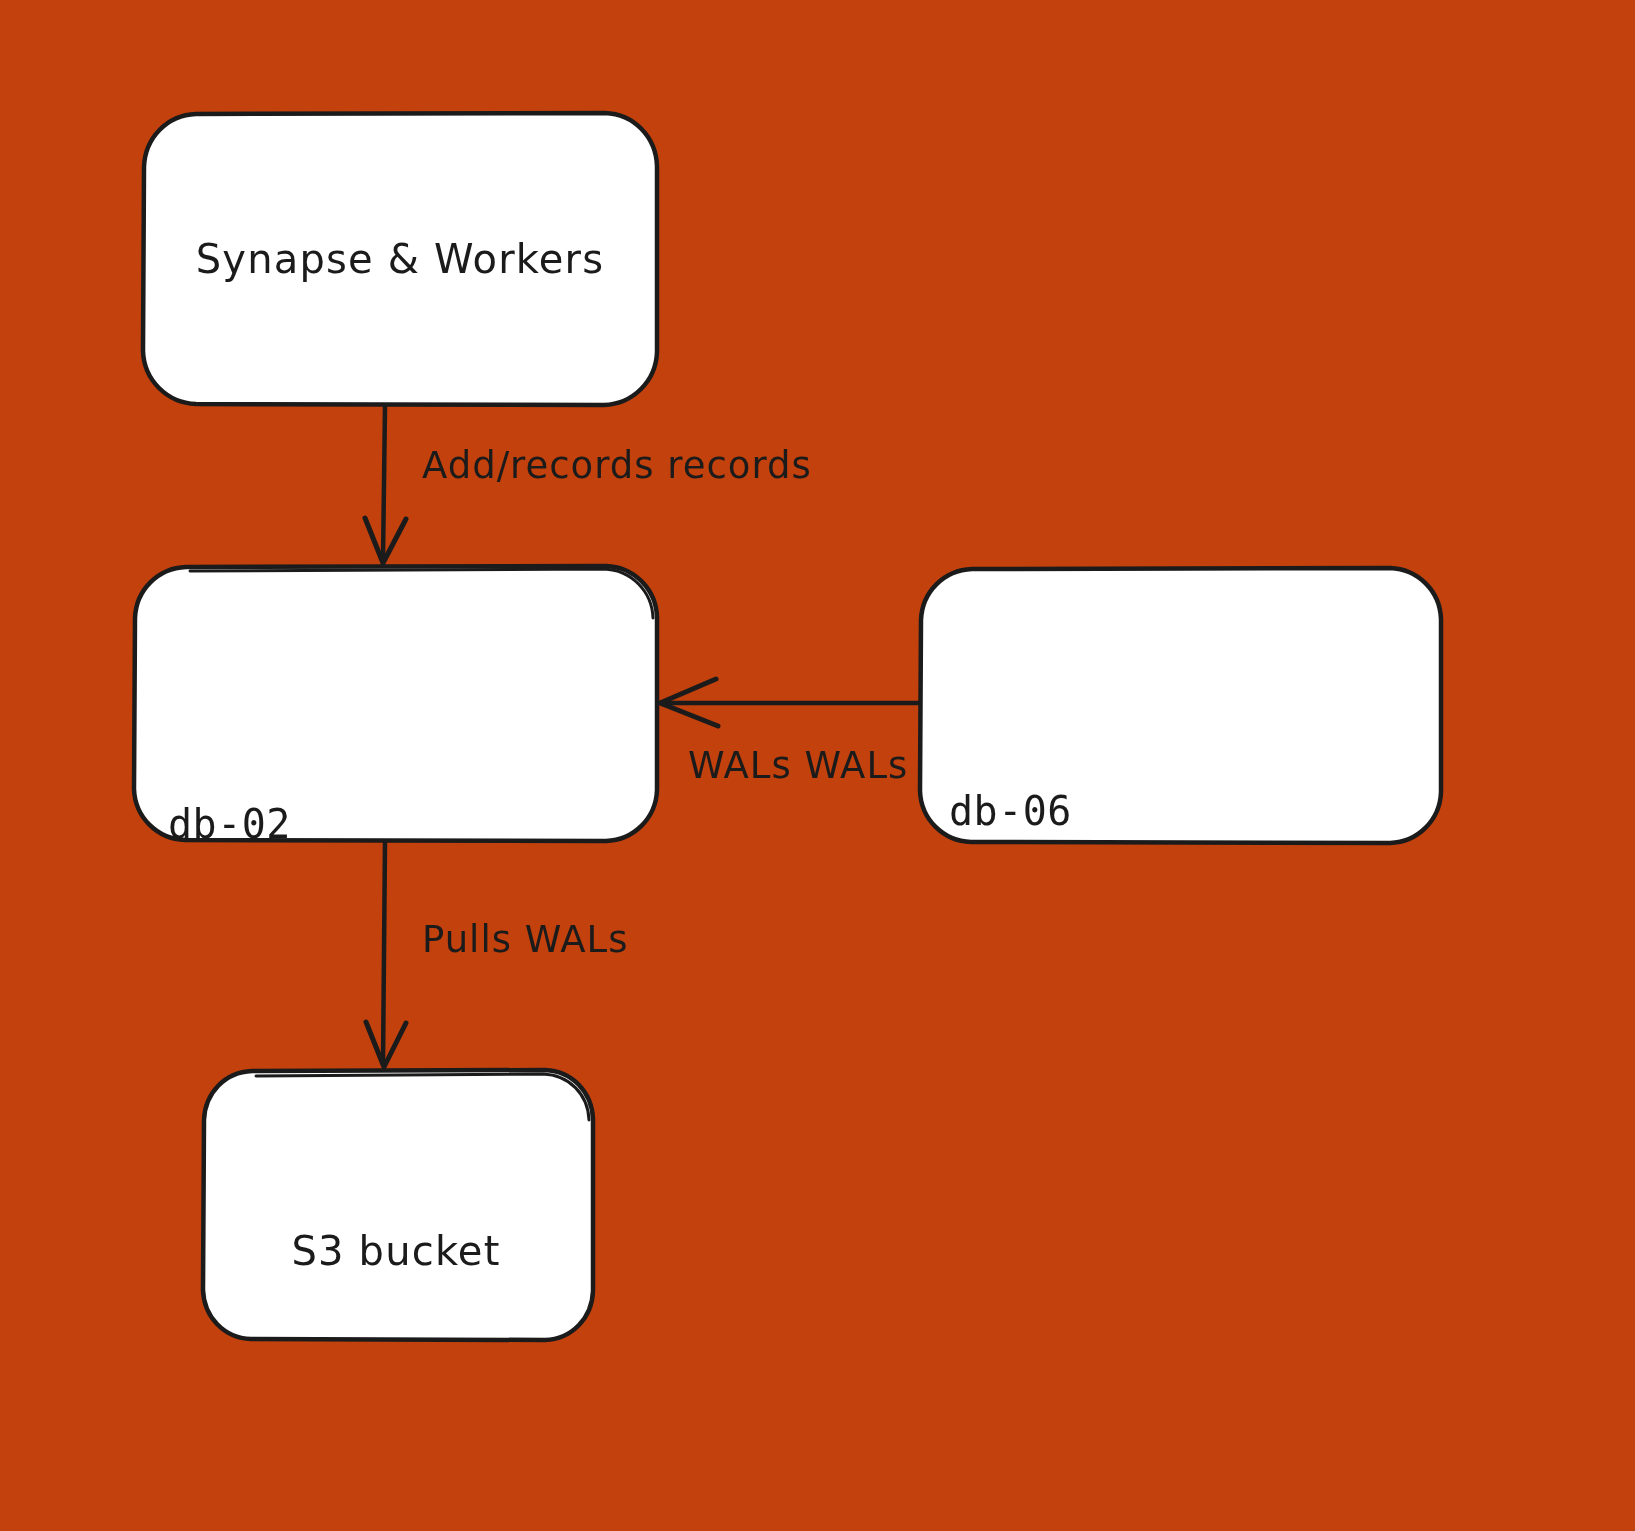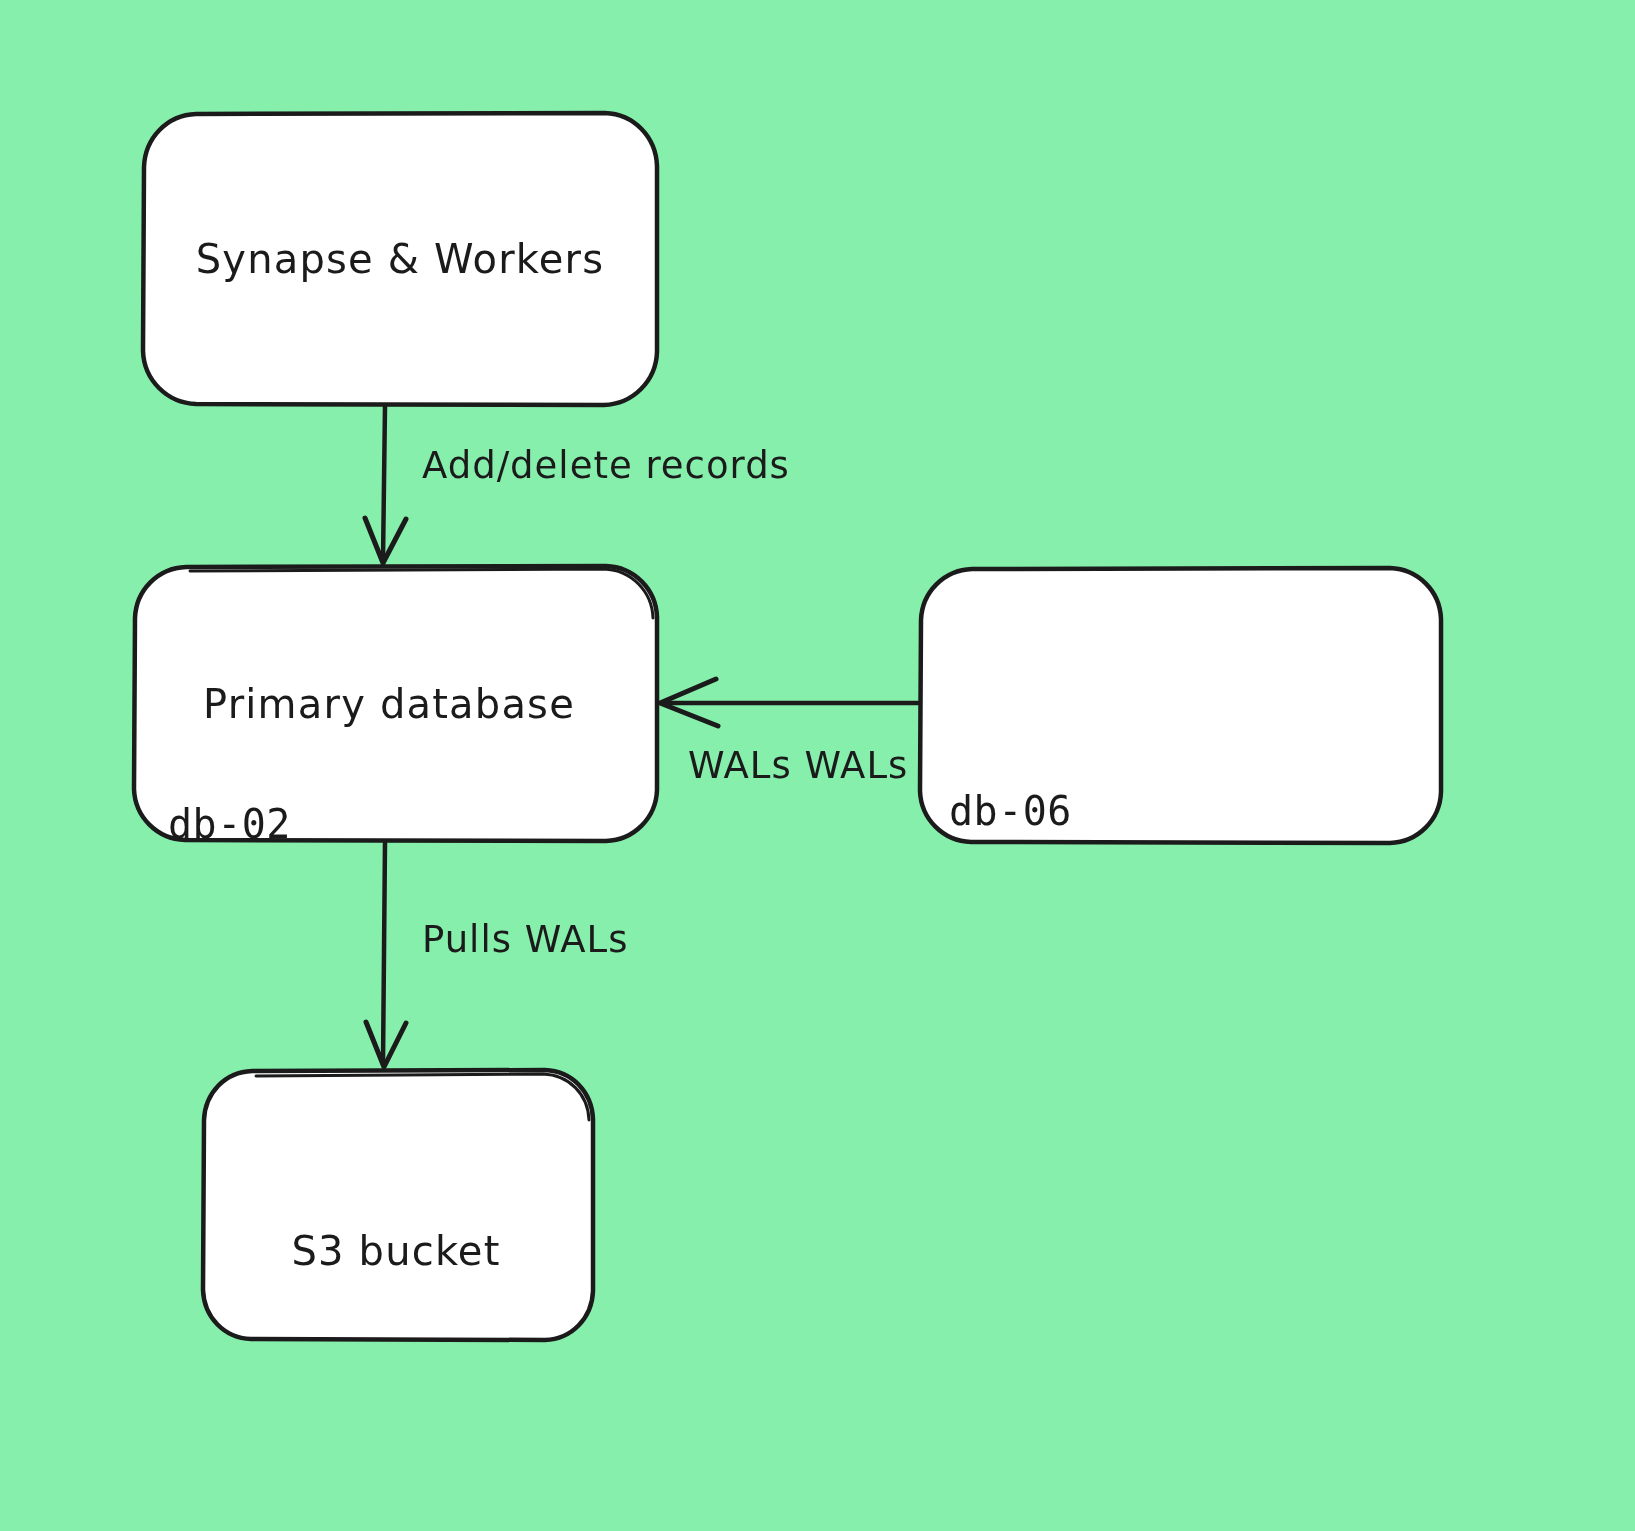--- a/index.html
+++ b/index.html
@@ -8,21 +8,21 @@
     padding: 0;
     background: #ffffff;
   }
   body {
     font-family: "DejaVu Sans", sans-serif;
   }
   #canvas {
     position: relative;
     width: 1635px;
     height: 1531px;
-    background: #86efac;
+    background: #c2410c;
     overflow: hidden;
     text-align: right;
   }
   #diagram-svg {
     position: absolute;
     top: 0;
     left: 0;
     width: 1635px;
     height: 1531px;
   }
@@ -147,28 +147,27 @@
 
     <g>
       <path class="edge-path" d="M 385 842 L 383 1064"></path>
       <path class="arrow-head" d="M 366 1022 L 384 1067 L 406 1023"></path>
     </g>
 
   </svg>
 
   <div class="node-label" style="left:400px; top:259px;">Synapse &amp; Workers</div>
 
-  <div class="node-label" style="left:389px; top:704px;">Primary database</div>
 
   <div class="sub-label" style="left:168px; top:808px;margin-top:16px;">db-02</div>
 
 
   <div class="sub-label" style="left:949px; top:811px;">db-06</div>
 
   <div class="node-label" style="left:396px; top:1251px;">S3 bucket</div>
 
-  <div class="edge-label" style="left:422px; top:465px;">Add/delete records</div>
+  <div class="edge-label" style="left:422px; top:465px;">Add/records records</div>
 
   <div class="edge-label" style="left:688px; top:765px;">WALs WALs</div>
 
   <div class="edge-label" style="left:422px; top:939px;">Pulls WALs</div>
 
 </div>
 
 </body></html>

